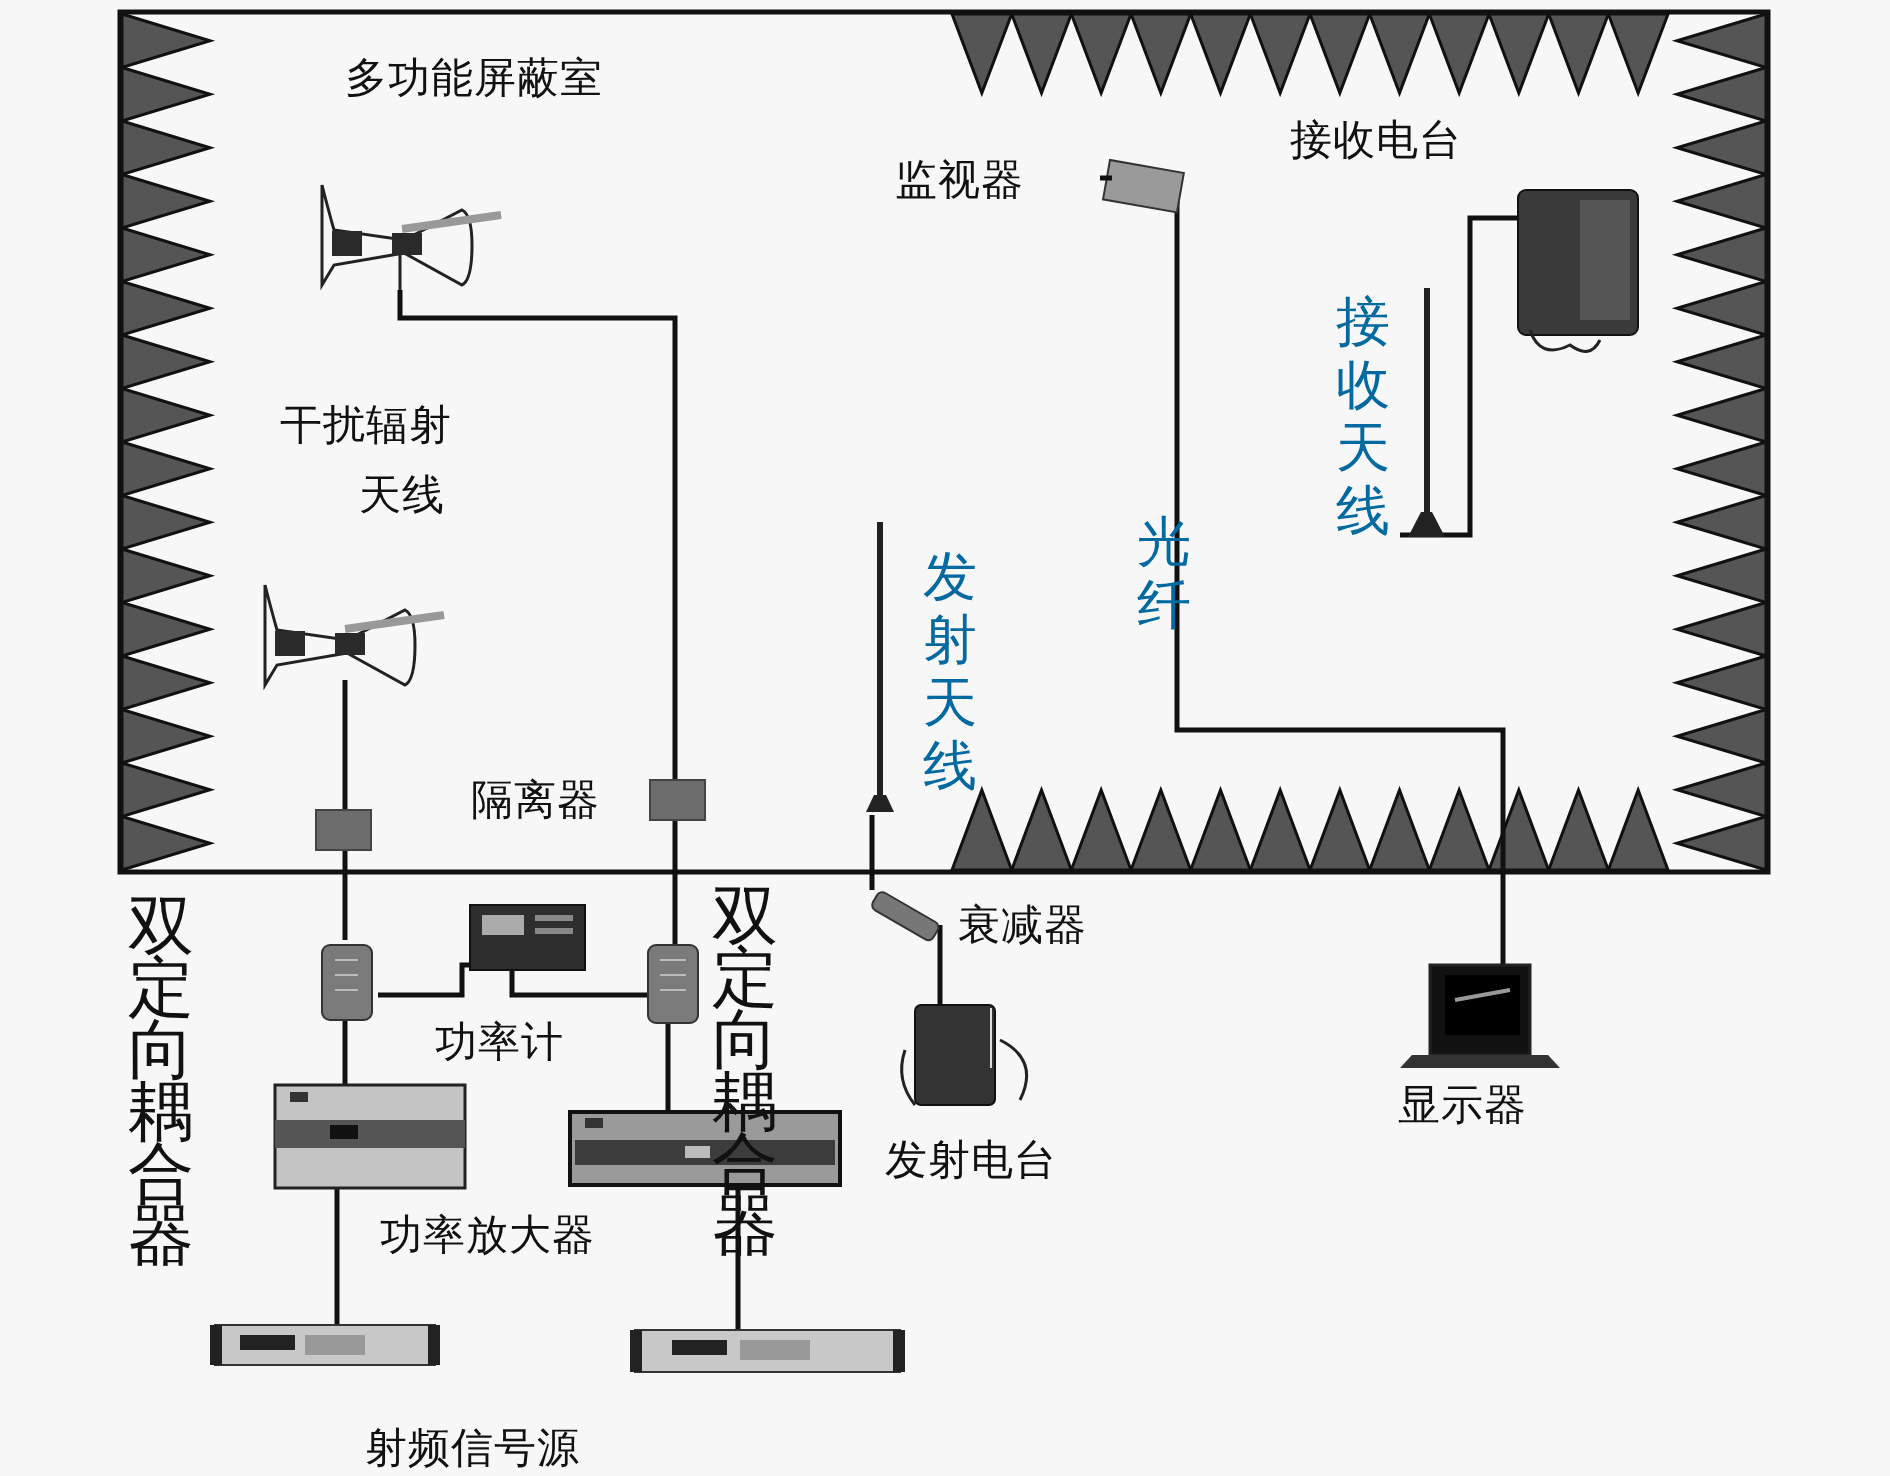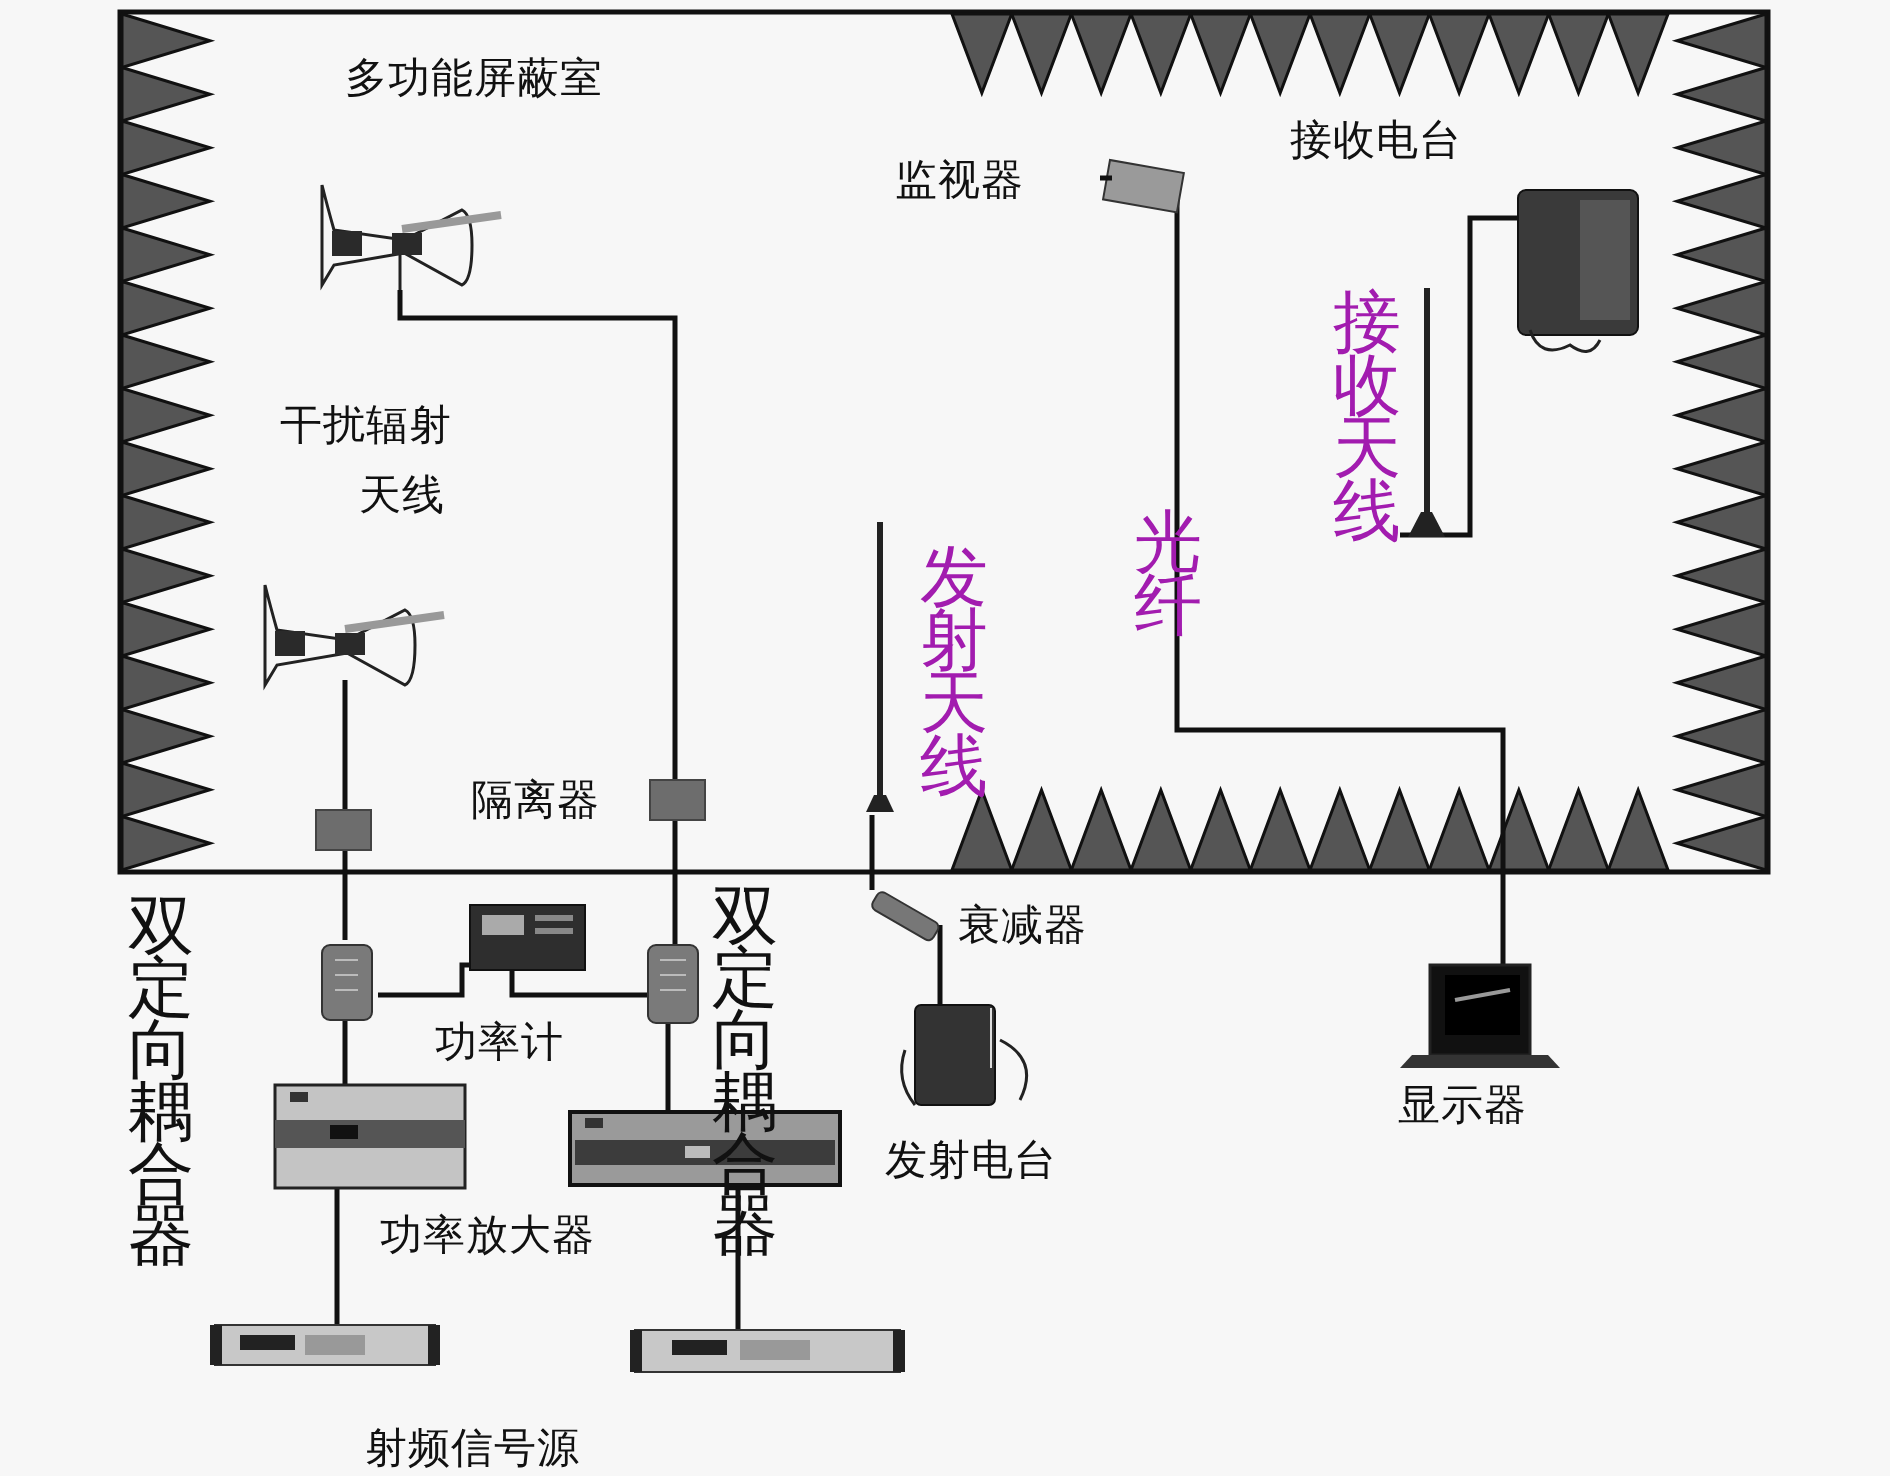--- a/index.html
+++ b/index.html
@@ -1,20 +1,20 @@
 <!DOCTYPE html>
 <html><head>
 <meta charset="utf-8">
 <style>
   html, body { margin:0; padding:0; background:#f7f7f7; }
   body { width:1890px; height:1476px; position:relative; overflow:hidden;
          font-family: "DejaVu Serif", "Liberation Serif", serif; color:#111; }
   #diagram { position:absolute; left:0; top:0; }
   .lbl { position:absolute; font-size:42px; line-height:60px; color:#111; white-space:nowrap; letter-spacing:1px; }
-  .vlbl { position:absolute; font-size:68px; line-height:63px; width:60px; text-align:center; color:#a21caf; word-break:break-all; white-space:normal; }
+  .vlbl { position:absolute; font-size:54px; line-height:63px; width:60px; text-align:center; color:#0369a1; word-break:break-all; white-space:normal; }
   .box2 { position:absolute; font-size:66px; line-height:62px; width:125px; color:#111; word-break:break-all; white-space:normal; }
 </style>
 </head>
 <body>
 
 <svg id="diagram" width="1890" height="1476" viewBox="0 0 1890 1476" xmlns="http://www.w3.org/2000/svg">
 
   <g id="room">
     <rect x="120" y="12" width="1648" height="860" fill="none" stroke="#111" stroke-width="5"></rect>
     <g id="absorbers-left">

